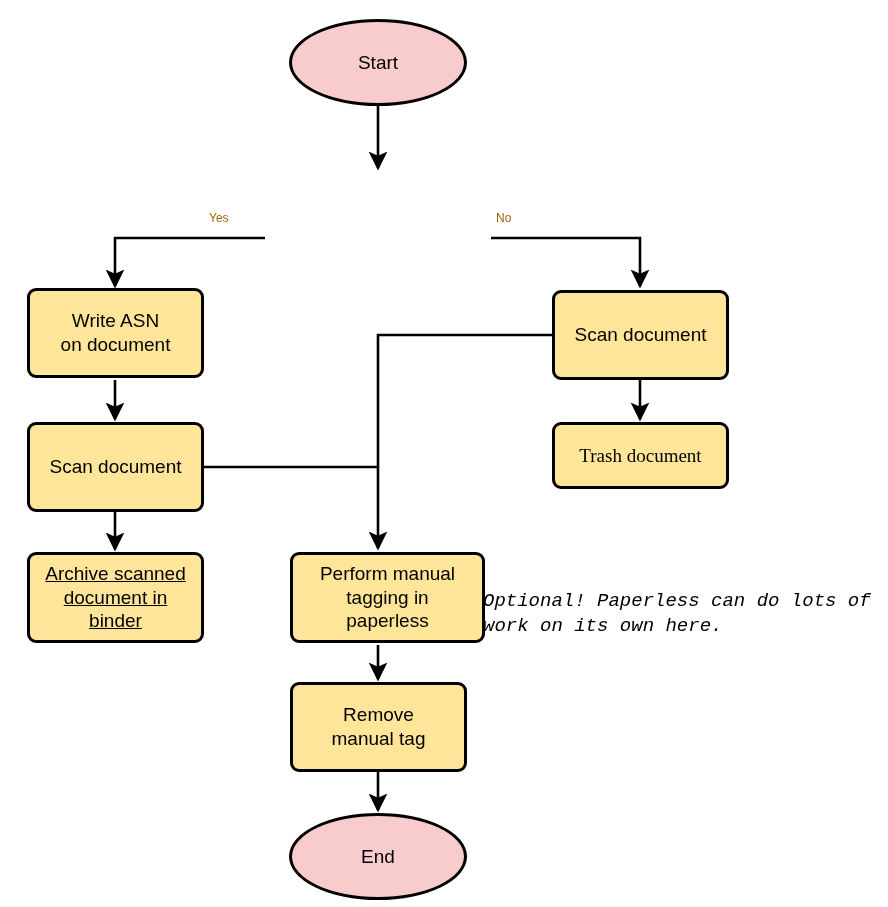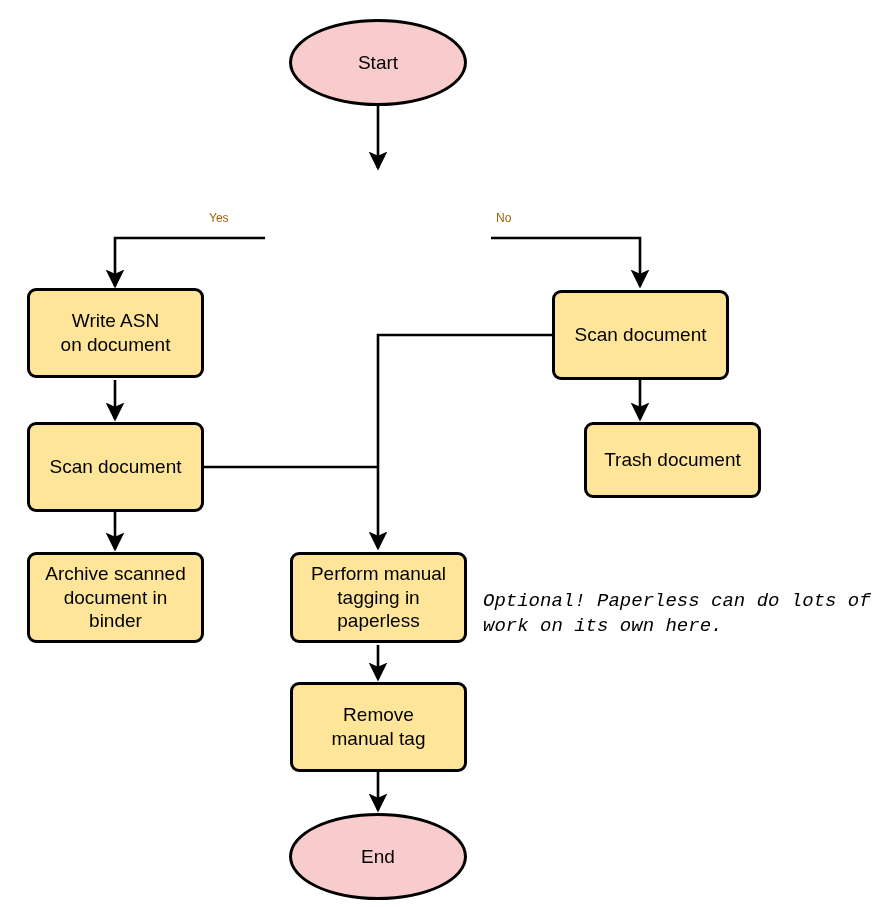--- a/index.html
+++ b/index.html
@@ -124,35 +124,35 @@
 
   <div class="node process" style="left:27px; top:288px; width:177px; height:90px;">
     <span>Write ASN
 on document</span>
   </div>
 
   <div class="node process" style="left:27px; top:422px; width:177px; height:90px;">
     <span>Scan document</span>
   </div>
 
-  <div class="node process" style="left:27px; top:552px; width:177px; height:91px;">
+  <div class="node process" style="left:27px; top:552px; width:177px; height:91px;text-decoration:underline;">
     <span>Archive scanned
 document in
 binder</span>
   </div>
 
   <div class="node process" style="left:552px; top:290px; width:177px; height:90px;">
     <span>Scan document</span>
   </div>
 
-  <div class="node process" style="left:584px; top:422px; width:177px; height:76px;">
+  <div class="node process" style="left:552px; top:422px; width:177px; height:67px;font-family:Liberation Serif, serif;">
     <span>Trash document</span>
   </div>
 
-  <div class="node process" style="left:290px; top:552px; width:177px; height:91px;">
+  <div class="node process" style="left:290px; top:552px; width:195px; height:91px;">
     <span>Perform manual
 tagging in
 paperless</span>
   </div>
 
   <div class="node process" style="left:290px; top:682px; width:177px; height:90px;">
     <span>Remove
 manual tag</span>
   </div>
 

